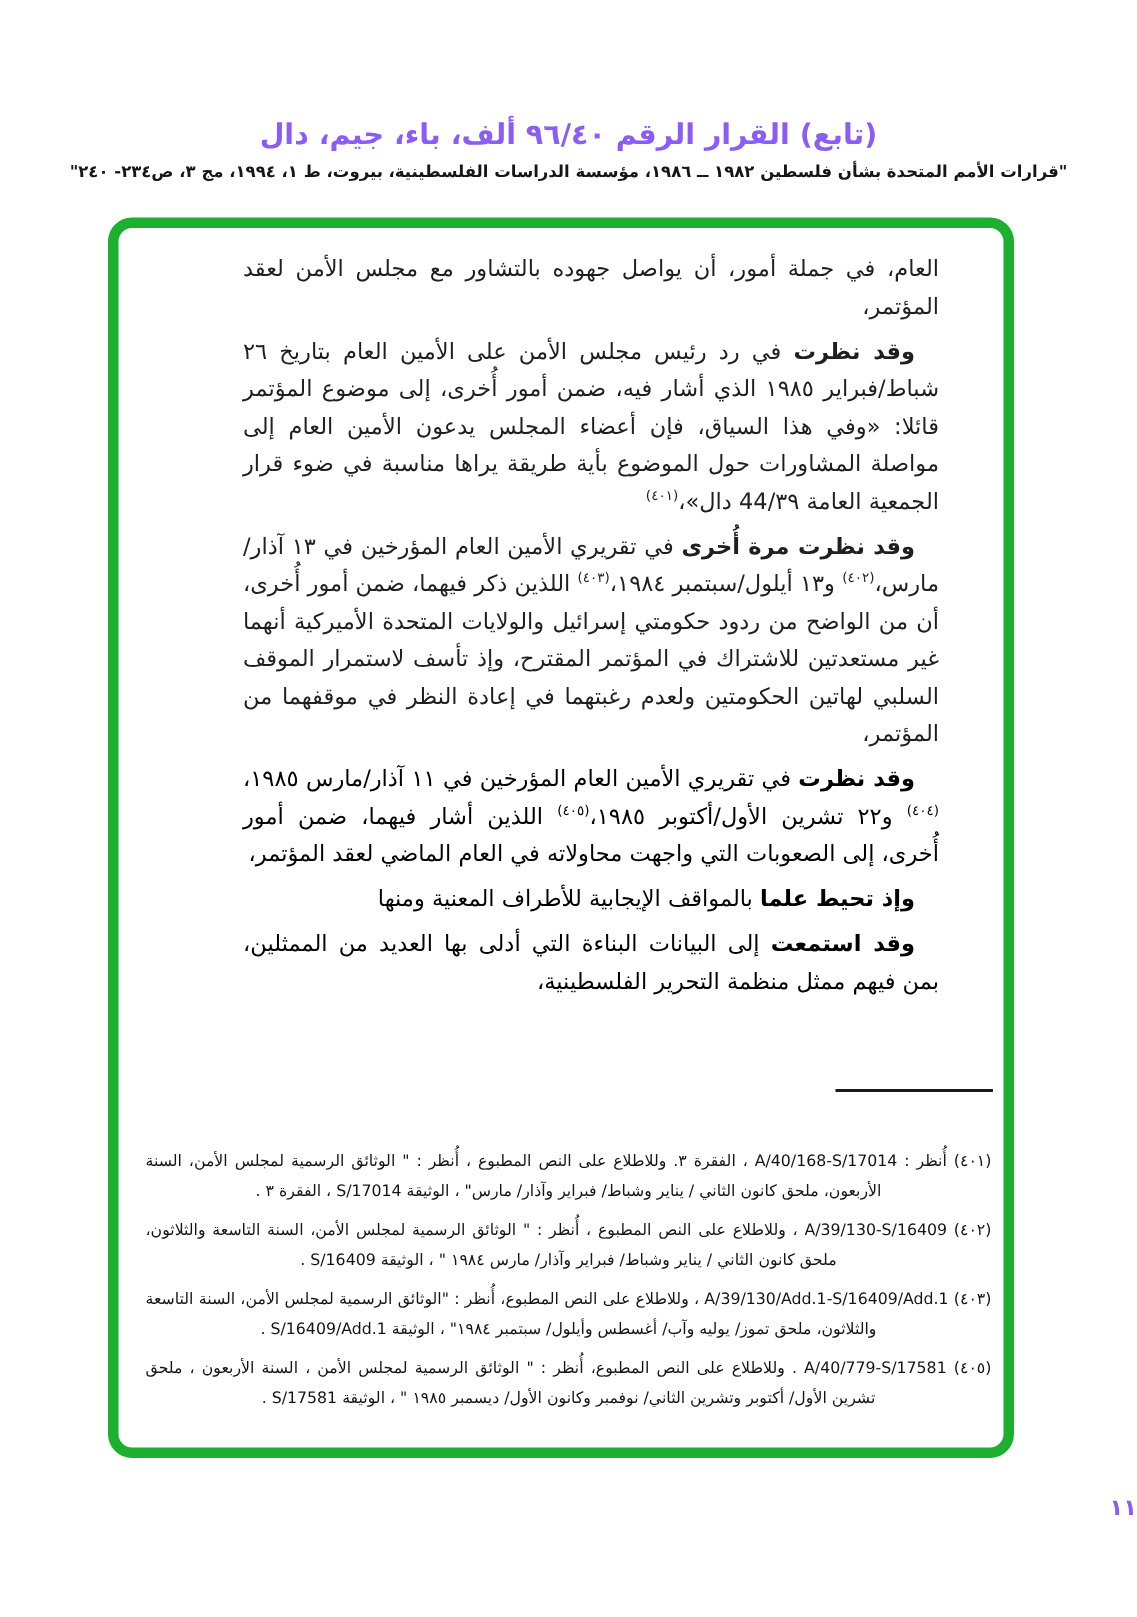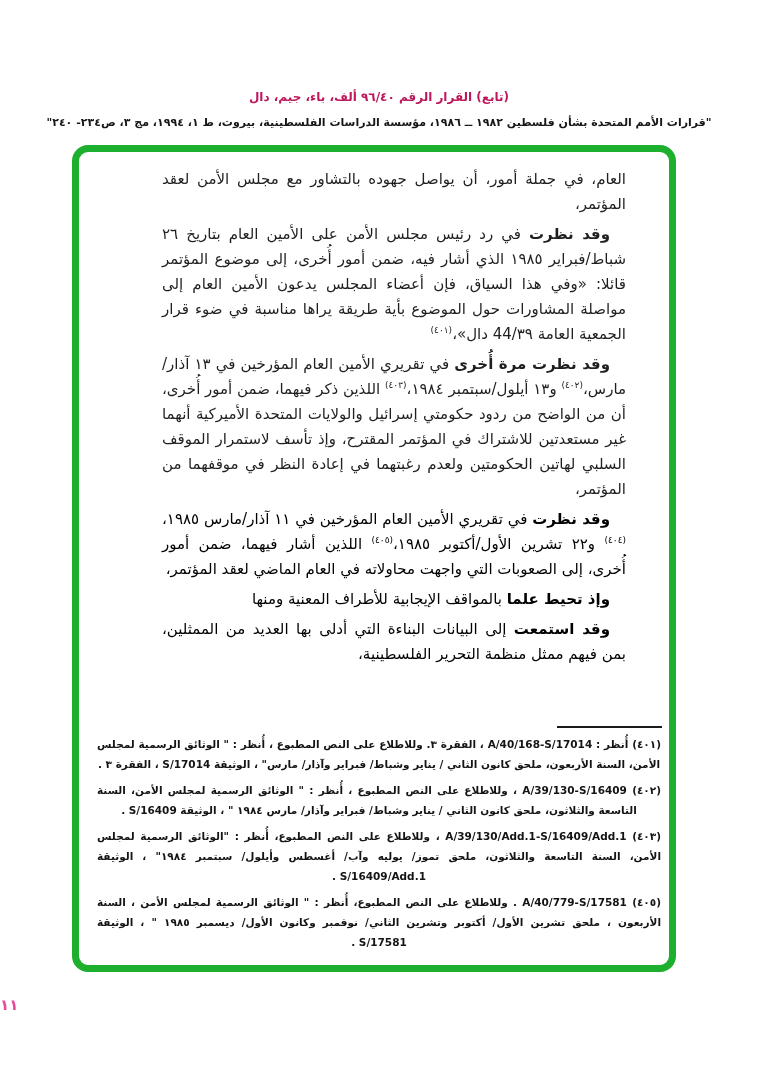--- a/index.html
+++ b/index.html
@@ -9,22 +9,22 @@
     position: relative;
     font-family: "DejaVu Sans", sans-serif;
     color: #1c1c1c;
     overflow: hidden;
   }
   .page-header {
     position: absolute; top: 78px; left: 0; right: 0;
     text-align: center; direction: rtl;
   }
   .res-title {
-    font-size: 12px; font-weight: bold; color: #be185d;
-    letter-spacing: 0px; margin: 12px;
+    font-size: 19px; font-weight: bold; color: #8b5cf6;
+    letter-spacing: 0px; margin: 1px;
   }
   .source-line {
     font-size: 11px; font-weight: bold; color: #161616;
     margin: 7px 40px 0 40px; line-height: 14px;
   }
   .doc-frame {
     position: absolute;
     left: 72px; top: 145px;
     width: 604px; height: 827px;
     box-sizing: border-box;
@@ -42,32 +42,32 @@
   .body-text p { margin: 0 0 5px 0; }
   .body-text p.indent { text-indent: 16px; }
   .body-text p.faint { color: #000000; }
   .body-text b { font-weight: bold; }
   .body-text sup { font-size: 9px; line-height: 0; }
   .fn-separator {
     position: absolute; top: 726px; left: 557px;
     width: 105px; height: 2px; background: #1a1a1a;
   }
   .footnotes {
-    position: absolute; top: 734px; right: 97px; width: 564px;
-    direction: rtl; font-size: 10.5px; font-weight: bold;
+    position: absolute; top: 764px; right: 97px; width: 564px;
+    direction: rtl; font-size: 10.5px; font-weight: normal;
     line-height: 20px; color: #141414;
   }
   .footnote {
     text-align: justify;
     text-align-last: center;
     margin-bottom: 6px;
   }
   .page-number {
     position: absolute; top: 996px; left: 0; right: 0;
-    text-align: left; font-size: 15px; font-weight: bold; color: #ec4899;
+    text-align: right; font-size: 15px; font-weight: bold; color: #8b5cf6;
   }
 </style>
 </head>
 <body>
 
 <div class="page-header">
   <div class="res-title">(تابع) القرار الرقم ٩٦/٤٠ ألف، باء، جيم، دال</div>
   <div class="source-line">"قرارات الأمم المتحدة بشأن فلسطين ١٩٨٢ ــ ١٩٨٦، مؤسسة الدراسات الفلسطينية، بيروت، ط ١، ١٩٩٤، مج ٣، ص٢٣٤- ٢٤٠"</div>
 </div>
 

